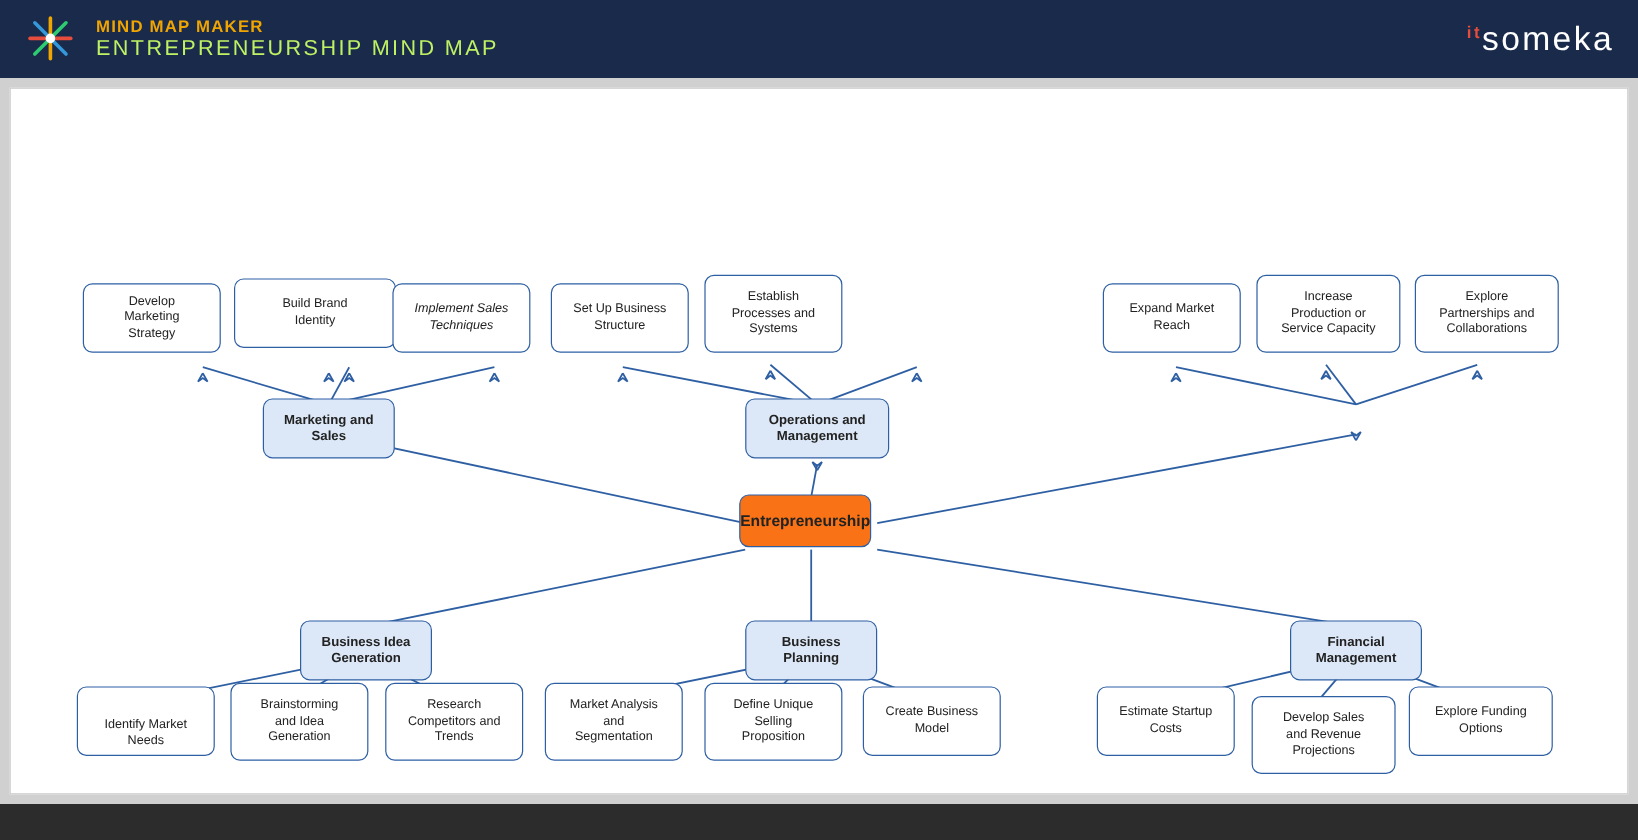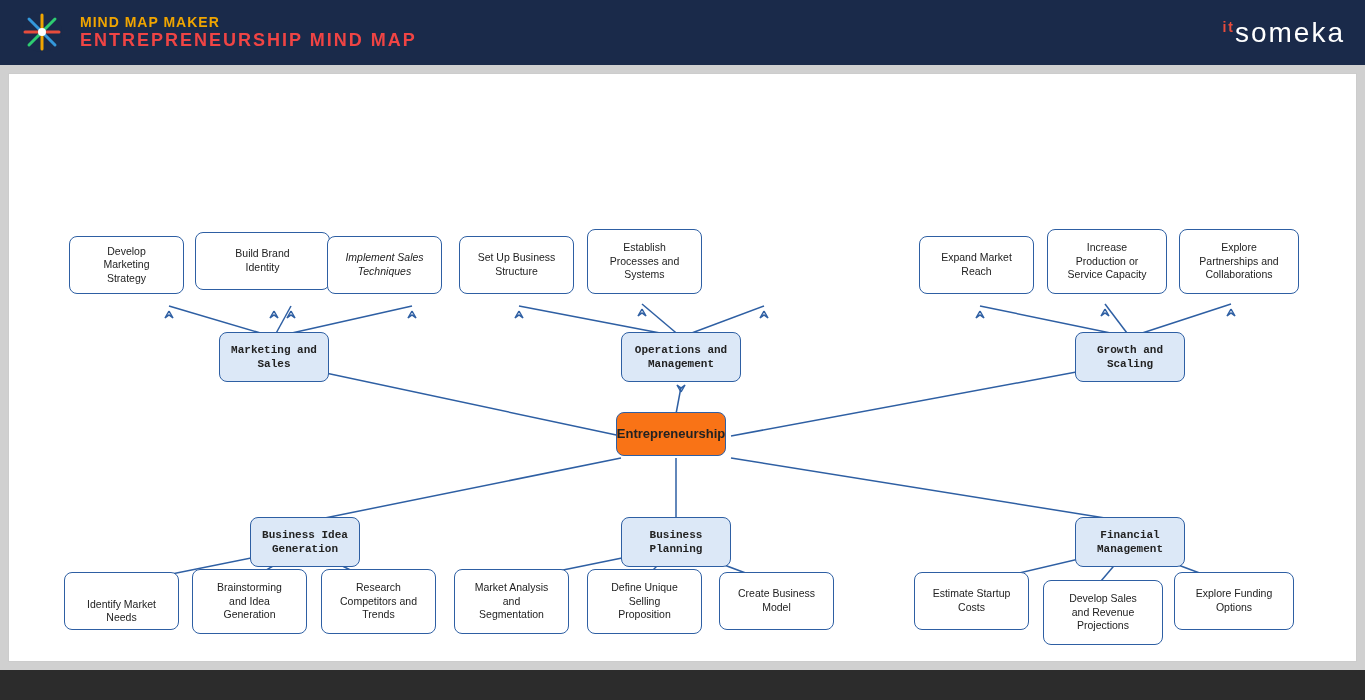--- a/index.html
+++ b/index.html
@@ -19,23 +19,23 @@
       position: relative;
     }
     .header-text { display: flex; flex-direction: column; }
     .mind-map-maker {
       color: #f0a500;
       font-size: 14px;
       font-weight: bold;
       letter-spacing: 1px;
     }
     .main-title {
-      color: #ef4444;
+      color: #bef264;
       font-size: 18px;
-      font-weight: bold;
+      font-weight: normal;
       letter-spacing: 2px;
     }
     .someka-logo {
       color: white;
       font-size: 28px;
       font-weight: 300;
       letter-spacing: 2px;
     }
     .someka-logo span { color: #e74c3c; font-weight: bold; font-size: 14px; vertical-align: super; }
 
@@ -72,21 +72,20 @@
       background: #f97316;
       border-color: #2e5fa3;
       font-size: 13px;
       font-weight: bold;
     }
     .node.branch {
       background: #dce8f7;
       border-color: #2e5fa3;
       font-size: 11px;
       font-weight: bold;
-      font-family: Liberation Mono, monospace;
     }
     .node.leaf {
       background: white;
       border-color: #2e5fa3;
       font-size: 10.5px;
     }
 
     
     .connectors {
       position: absolute;
@@ -203,23 +202,20 @@
   <div class="node center" style="left:607px; top:338px; width:110px; height:44px;">
     <span>Entrepreneurship</span>
   </div>
 
   <div class="node branch" style="left:210px; top:258px; width:110px; height:50px;">
     <span>Marketing and<br>Sales</span>
   </div>
   <div class="node branch" style="left:612px; top:258px; width:120px; height:50px;">
     <span>Operations and<br>Management</span>
   </div>
-  <div class="node branch" style="left:1066px; top:258px; width:110px; height:50px;">
-    <span>Growth and<br>Scaling</span>
-  </div>
   <div class="node branch" style="left:241px; top:443px; width:110px; height:50px;">
     <span>Business Idea<br>Generation</span>
   </div>
   <div class="node branch" style="left:612px; top:443px; width:110px; height:50px;">
     <span>Business<br>Planning</span>
   </div>
   <div class="node branch" style="left:1066px; top:443px; width:110px; height:50px;">
     <span>Financial<br>Management</span>
   </div>
 

